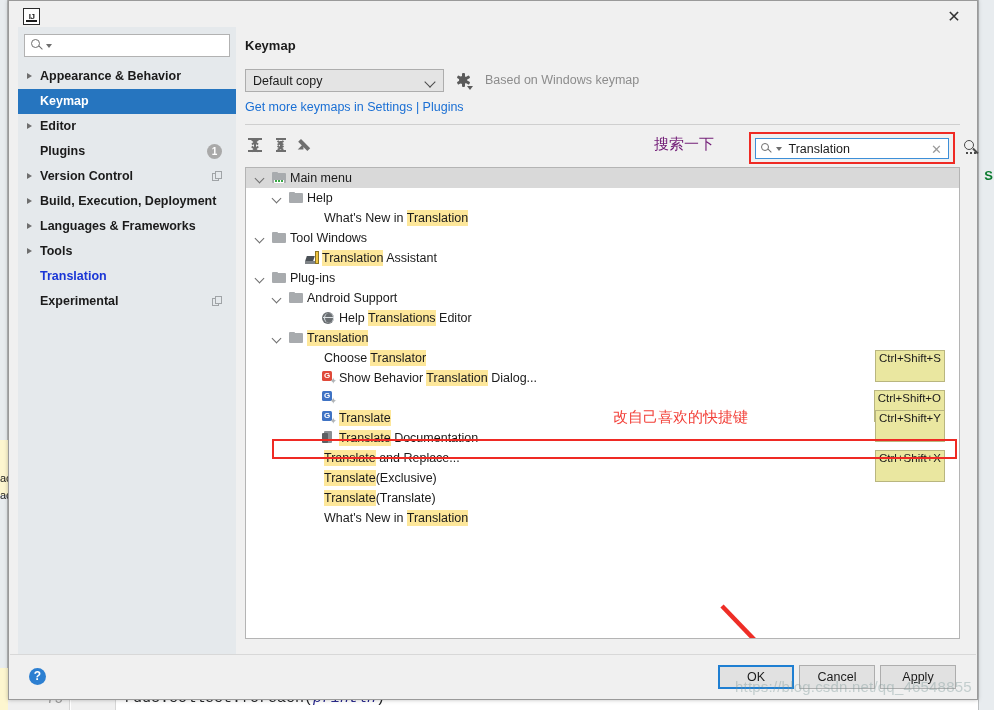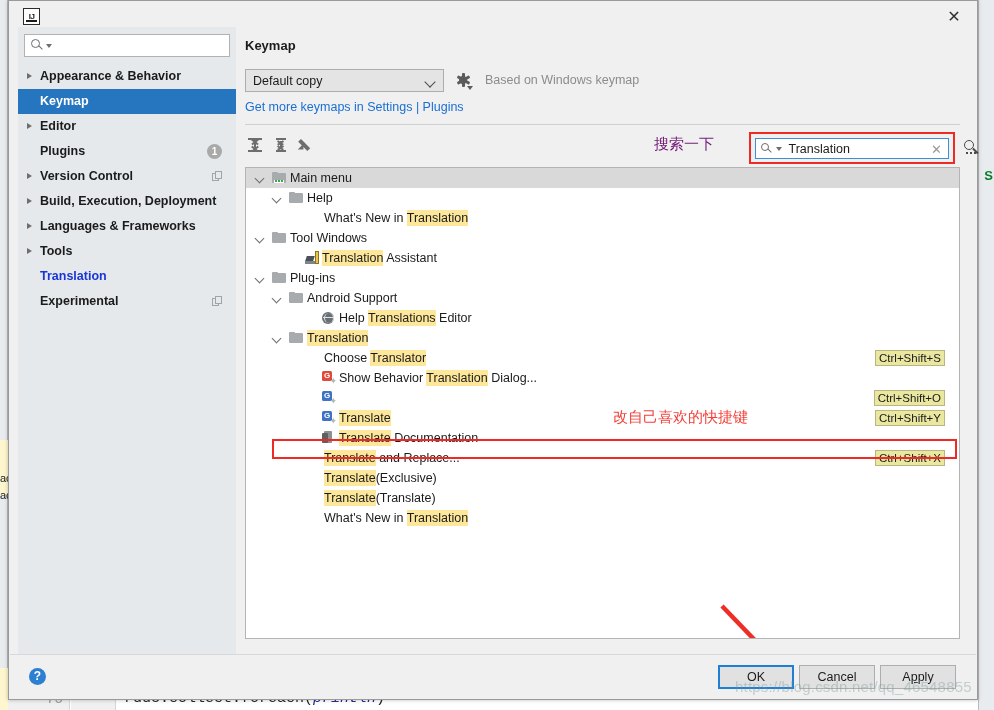--- a/index.html
+++ b/index.html
@@ -346,21 +346,21 @@
   .folder.mainmenu .dots i.g2 { left: 4px; background: #39a845; }
   .folder.mainmenu .dots i.g3 { left: 7px; background: #39a845; }
 
   .lbl { position: absolute; top: 0; }
   .hl { background: #fde79a; padding: 1px 0; }
 
   .shortcut {
     position: absolute; right: 14px; top: 2px;
     background: #eae7a0; border: 1px solid #b9b67f;
     font-size: 11.5px; color: #1b1b1b; padding: 0 3px;
-    line-height: 15px; height: 16px;
+    line-height: 15px; height: 32px;
   }
 
   
   .ic { position: absolute; top: 3px; width: 14px; height: 14px; }
   .ic-assistant .b1 { position: absolute; left: 0; bottom: 1px; width: 10px; height: 3px; background: #7f8488; }
   .ic-assistant .b2 { position: absolute; left: 1px; bottom: 4px; width: 8px; height: 5px; background: #4b5156; transform: skewX(-18deg);}
   .ic-assistant .b3 { position: absolute; right: 0px; top: 0px; width: 4px; height: 13px; background: #f0c441; border: 1px solid #8a7320;}
   .ic-globe { border-radius: 50%; background: #6a6f73; position: absolute; width: 12px; height: 12px; top: 4px;}
   .ic-globe::after {
     content:""; position: absolute; left: 2px; top: 1px; width: 8px; height: 10px;

